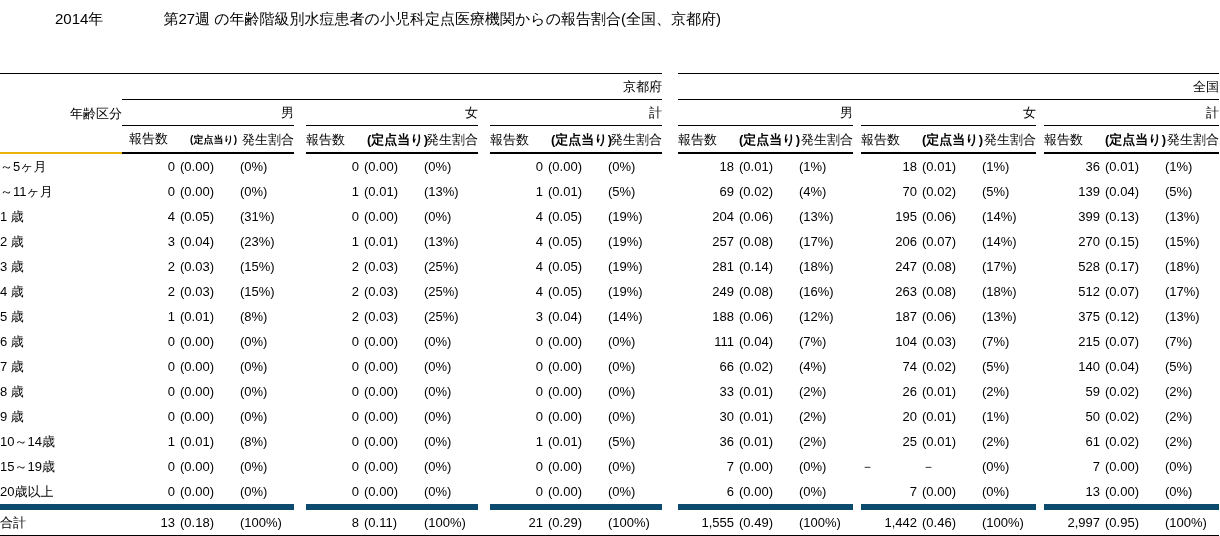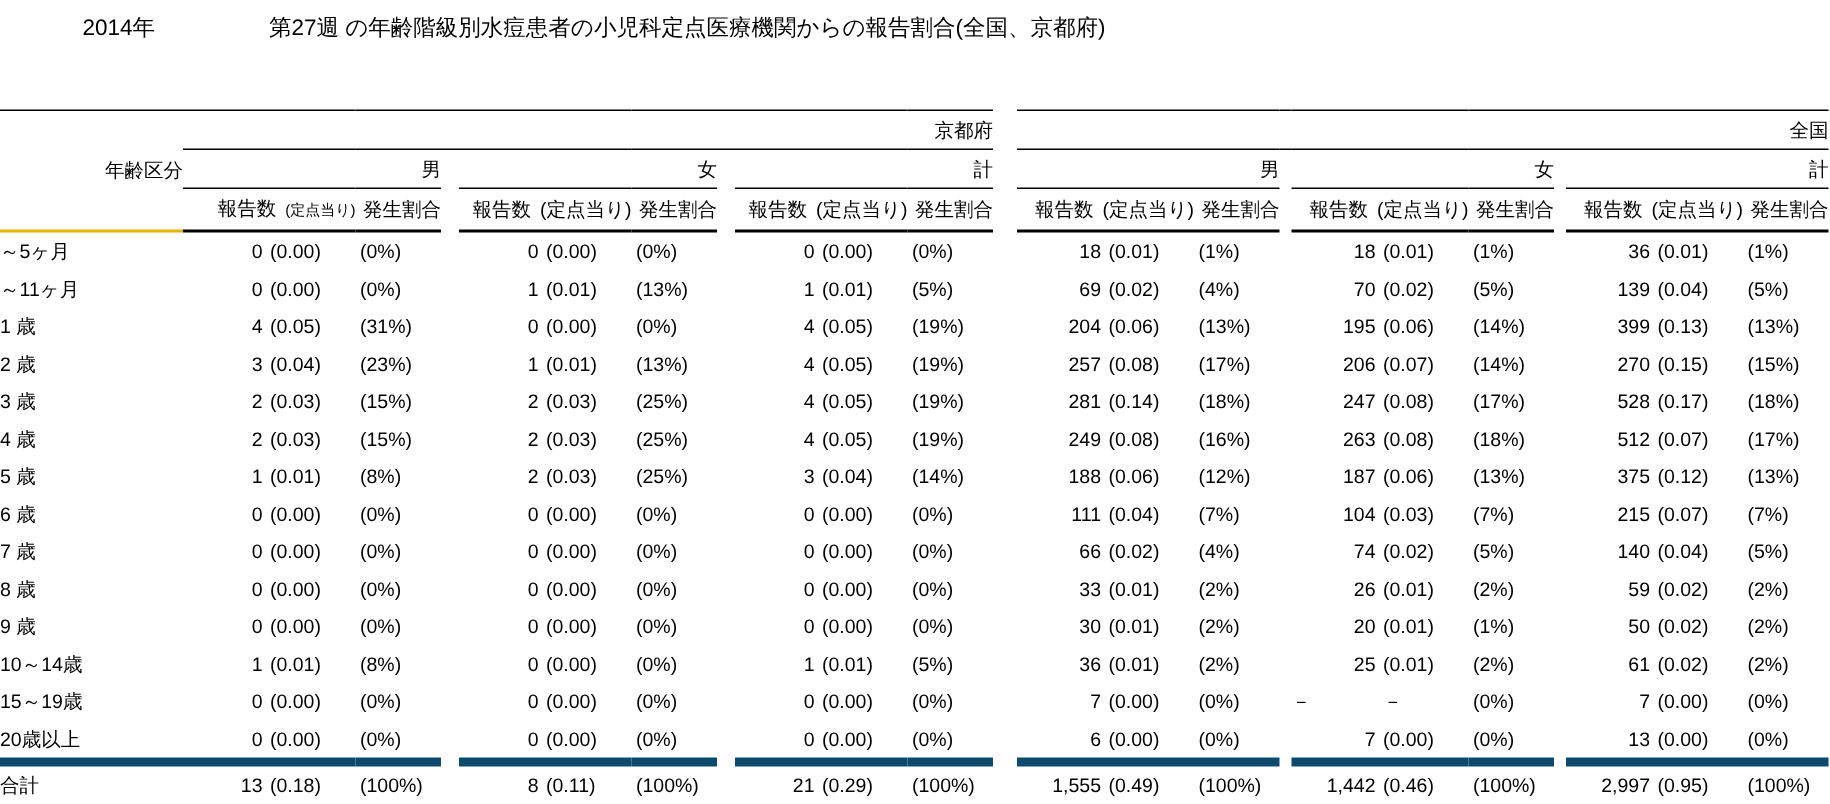--- a/index.html
+++ b/index.html
@@ -1,26 +1,26 @@
 <!DOCTYPE html>
 <html><head>
 <meta charset="utf-8">
 <style>
   html,body{margin:0;padding:0;background:#fff;}
   body{font-family:"Liberation Sans","DejaVu Sans",sans-serif;color:#000;}
   .page{position:relative;width:1220px;height:536px;background:#ffffff;overflow:hidden;}
-  .title-row{display:flex;align-items:baseline;padding:9px 0 0 55px;gap:76px;font-size:15px;line-height:19px;white-space:nowrap;}
+  .title-row{display:flex;align-items:baseline;padding:9px 0 0 55px;gap:60px;font-size:15px;line-height:19px;white-space:nowrap;}
   table{border-collapse:collapse;table-layout:fixed;width:1219px;margin-top:45px;}
   th,td{font-weight:normal;font-size:13px;height:25px;line-height:25px;padding:0;white-space:nowrap;overflow:visible;}
   thead th{text-align:right;vertical-align:middle;}
   .bt{border-top:1px solid #000;}
   .bb{border-bottom:1px solid #000;}
   .bb2{border-bottom:2px solid #000;}
   .age-h{border-top:1px solid #000;border-bottom:2px solid #eab308;}
-  .subh .paren{margin-left:6px;}
+  .subh .paren{margin-left:22px;font-weight:bold;}
   .subh .paren.small{font-size:10px;}
   td.age-cell{text-align:left;padding-right:12px;}
   td.num-cell{text-align:right;padding-right:9px;}
   td.num-cell .rate{display:inline-block;width:48px;text-align:left;margin-left:5px;}
   td.num-cell.dash-cell .cnt{display:inline-block;width:56px;text-align:left;}
   td.pct-cell{text-align:left;padding-left:3px;}
   tr.total td{border-top:6px solid #0c4a6e;border-bottom:2px solid #000;}
   tr.total td.sp-cell{border-top:none;}
 </style>
 </head>

